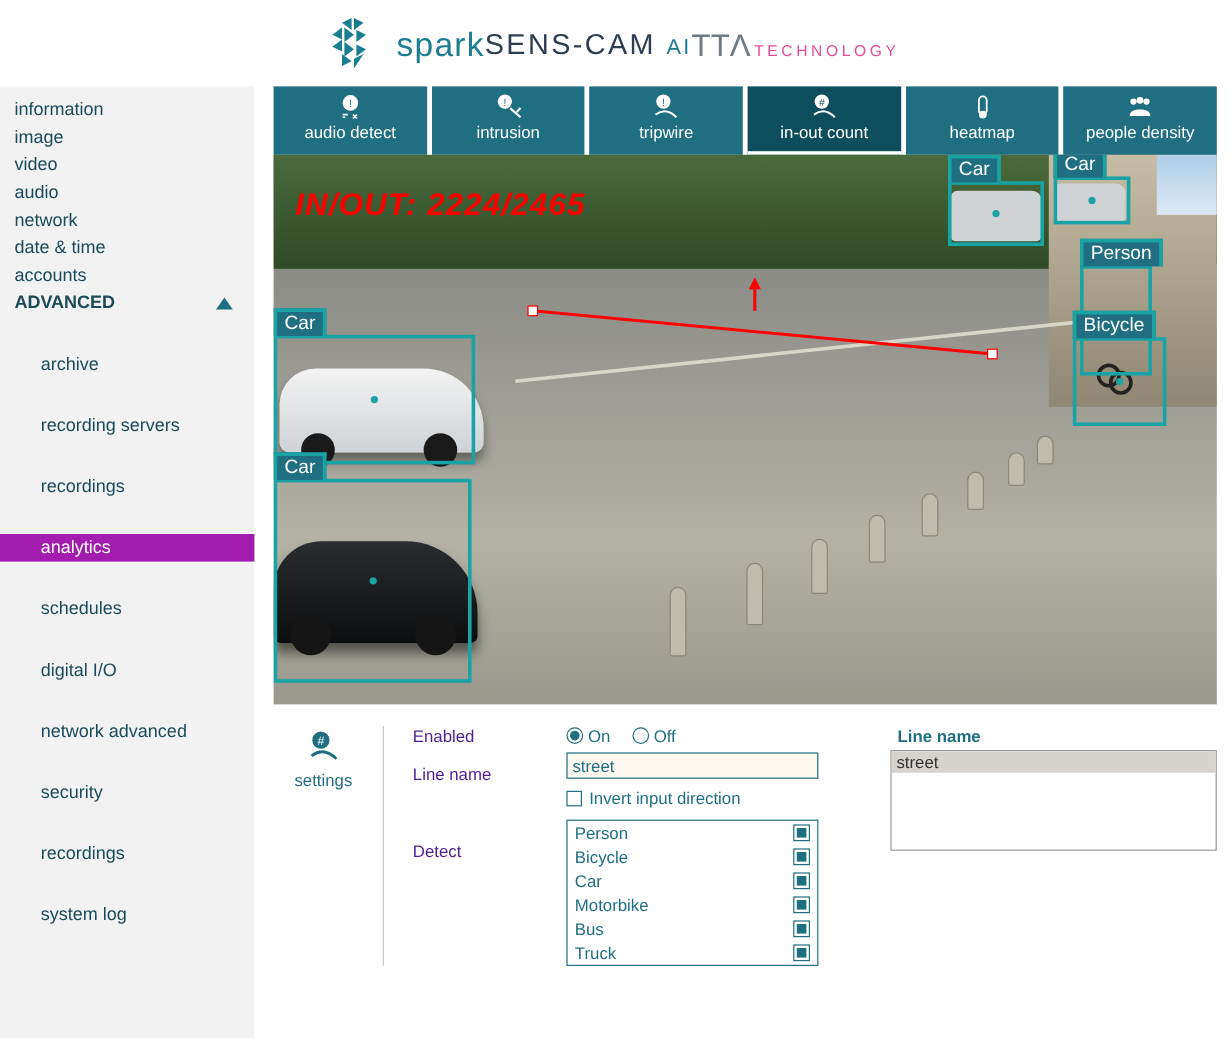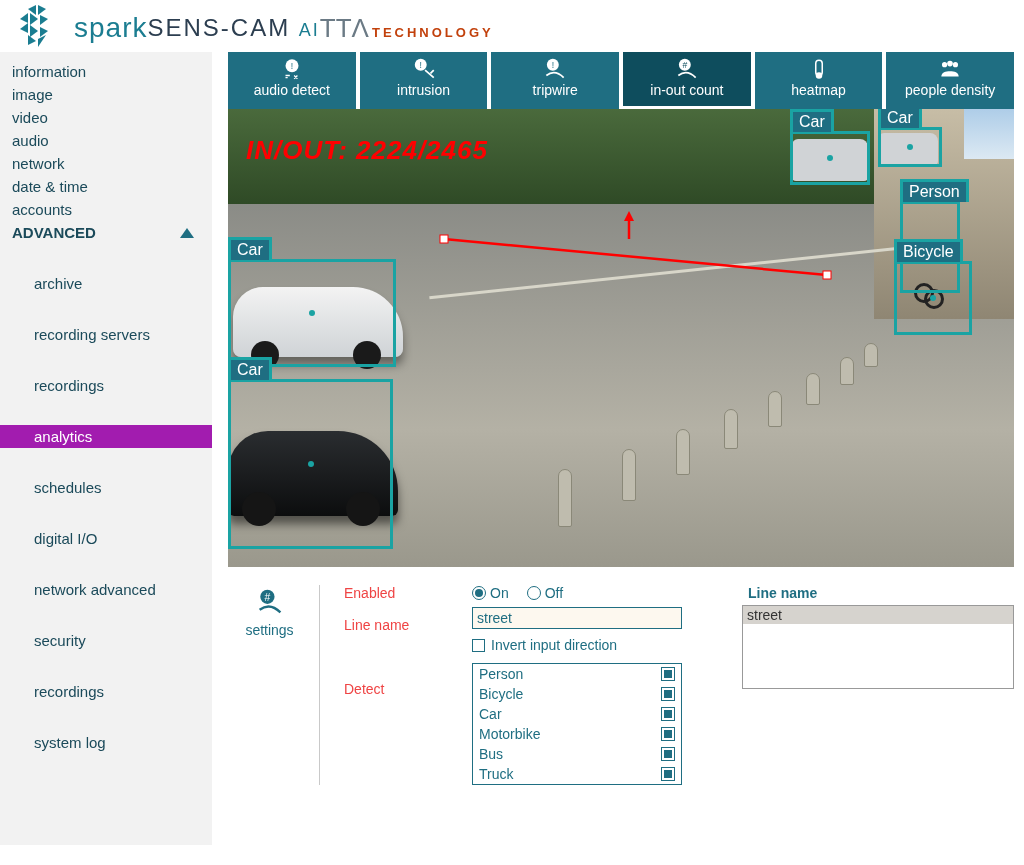--- a/index.html
+++ b/index.html
@@ -1,31 +1,31 @@
 <!DOCTYPE html>
 <html><head>
 <meta charset="utf-8">
 <style>
   * { box-sizing: border-box; margin: 0; padding: 0; font-family: Verdana, Geneva, sans-serif; }
   body { width: 1024px; height: 865px; background: #fff; color: #1b4a5a; font-size: 14px; }
 
   
   .header {
-    display: flex; align-items: center; justify-content: flex-start;
-    padding: 8px 18px 4px 18px; height: 52px;
+    display: flex; align-items: center; justify-content: center;
+    padding: 8px 18px 4px 18px; height: 72px;
   }
   .logo-left { display: flex; align-items: center; gap: 10px; }
   .logo-mark { width: 46px; height: 46px; position: relative; }
   .logo-mark svg { width: 46px; height: 46px; }
   .logo-word { font-size: 28px; color: #1b7d91; letter-spacing: 1px; font-weight: 400; }
   .title-center { font-size: 24px; letter-spacing: 2px; color: #2c3e50; }
   .title-center .ai { color: #1b7d91; font-size: 18px; letter-spacing: 2px; }
   .logo-right { display:flex; align-items:baseline; gap:3px; }
   .logo-right .ttm { font-size: 26px; letter-spacing: 0px; color: #6b7a85; font-weight: 300; }
-  .logo-right .tech { font-size: 13px; letter-spacing: 3px; color: #c2410c; font-weight: 700; }
+  .logo-right .tech { font-size: 13px; letter-spacing: 3px; color: #ec4899; font-weight: 400; }
 
   
   .layout { display: flex; height: calc(865px - 72px); }
   .sidebar { width: 212px; background: #f2f2f2; padding: 8px 0; }
   .side-item {
     padding: 3px 12px; color: #1b4a5a; cursor: pointer; font-size: 15px;
   }
   .side-item.sub { padding-left: 34px; margin-top: 28px; }
   .side-item.bold { font-weight: bold; display:flex; justify-content:space-between; align-items:center; }
   .side-item.active { background: #a21caf; color: #fff; }
@@ -118,21 +118,21 @@
                       border-radius:50%; background:transparent; }
 
   
   .settings { display:flex; gap:0px; margin-top:18px; }
   .settings-col1 { width:92px; text-align:center; border-right:1px solid #c9c9c9;
                    padding: 4px 8px 4px 0; }
   .settings-col1 .sicon { color:#1f6e82; }
   .settings-col1 .slabel { color:#1f6e82; font-size:14px; margin-top:4px; }
 
   .settings-col2 { padding-left:24px; display:flex; gap:18px; }
-  .form-labels { display:flex; flex-direction:column; gap:8px; color:#ef4444; width:110px; }
+  .form-labels { display:flex; flex-direction:column; gap:8px; color:#4c1d95; width:110px; }
   .form-labels div { min-height:24px; }
   .form-fields { display:flex; flex-direction:column; gap:6px; }
   .radio-row { display:flex; gap:18px; align-items:center; color:#1f6e82; }
   .radio { width:14px; height:14px; border:1.5px solid #1f6e82; border-radius:50%;
            display:inline-flex; align-items:center; justify-content:center; margin-right:4px; }
   .radio.checked::after { content:""; width:8px; height:8px; border-radius:50%; background:#1f6e82; }
   .tinput {
     width:210px; border:1px solid #1f6e82; background:#fdf8ef; color:#1f6e82;
     padding:2px 4px; font-size:14px; height:22px;
   }

